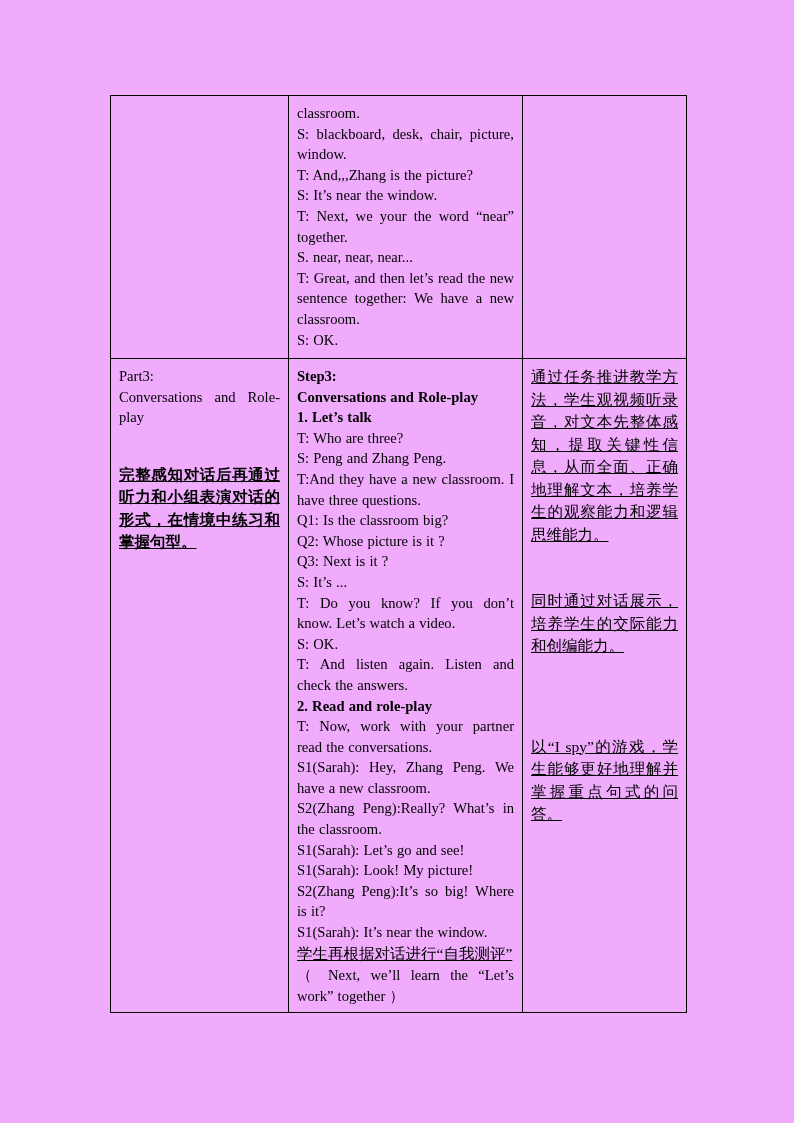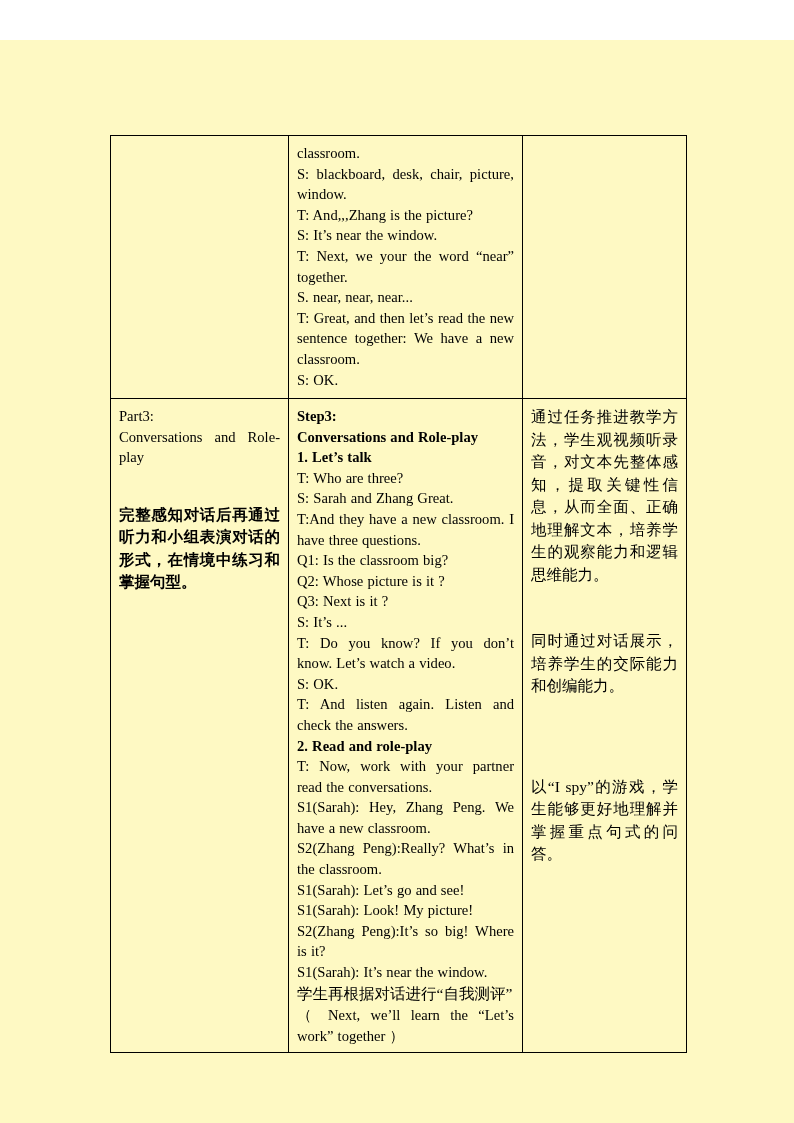--- a/index.html
+++ b/index.html
@@ -6,22 +6,21 @@
   html, body { background: #ffffff; }
   body {
     width: 794px; height: 1123px;
     position: relative;
     font-family: "Liberation Serif", "DejaVu Serif", serif;
     color: #000;
     overflow: hidden;
   }
   .page {
     position: absolute; inset: 0;
-    background: #fef9c3;
-    margin-top: 40px;
+    background: #f0abfc;
   }
   table.doc-table {
     position: absolute;
     left: 110px; top: 95px;
     width: 576px;
     border-collapse: collapse;
     table-layout: fixed;
   }
   td.cell {
     border: 1px solid #000;
@@ -36,20 +35,21 @@
   col.c3 { width: 164px; }
   .line {
     font-size: 14.6px;
     line-height: 20.6px;
     text-align: justify;
     word-spacing: 0.5px;
   }
   .line.zh {
     font-size: 15.5px;
     line-height: 22.5px;
+    text-decoration: underline;
   }
   .line.bold { font-weight: bold; }
   .spacer { width: 100%; }
 </style>
 </head>
 <body>
 
 <div class="page">
   <table class="doc-table">
     <colgroup>
@@ -77,21 +77,21 @@
             <div class="line">Part3:</div>
             <div class="line">Conversations and Role-play</div>
             <div class="spacer" style="height: 36px;"></div>
             <div class="line bold zh">完整感知对话后再通过听力和小组表演对话的形式，在情境中练习和掌握句型。</div>
           </td>
         <td class="cell">
             <div class="line bold">Step3:</div>
             <div class="line bold">Conversations and Role-play</div>
             <div class="line bold">1. Let’s talk</div>
             <div class="line">T: Who are three?</div>
-            <div class="line">S: Sarah and Zhang Great.</div>
+            <div class="line">S: Peng and Zhang Peng.</div>
             <div class="line">T:And they have a new classroom. I have three questions.</div>
             <div class="line">Q1: Is the classroom big?</div>
             <div class="line">Q2: Whose picture is it ?</div>
             <div class="line">Q3: Next is it ?</div>
             <div class="line">S: It’s ...</div>
             <div class="line">T: Do you know? If you don’t know. Let’s watch a video.</div>
             <div class="line">S: OK.</div>
             <div class="line">T: And listen again. Listen and check the answers.</div>
             <div class="line bold">2. Read and role-play</div>
             <div class="line">T: Now, work with your partner read the conversations.</div>

